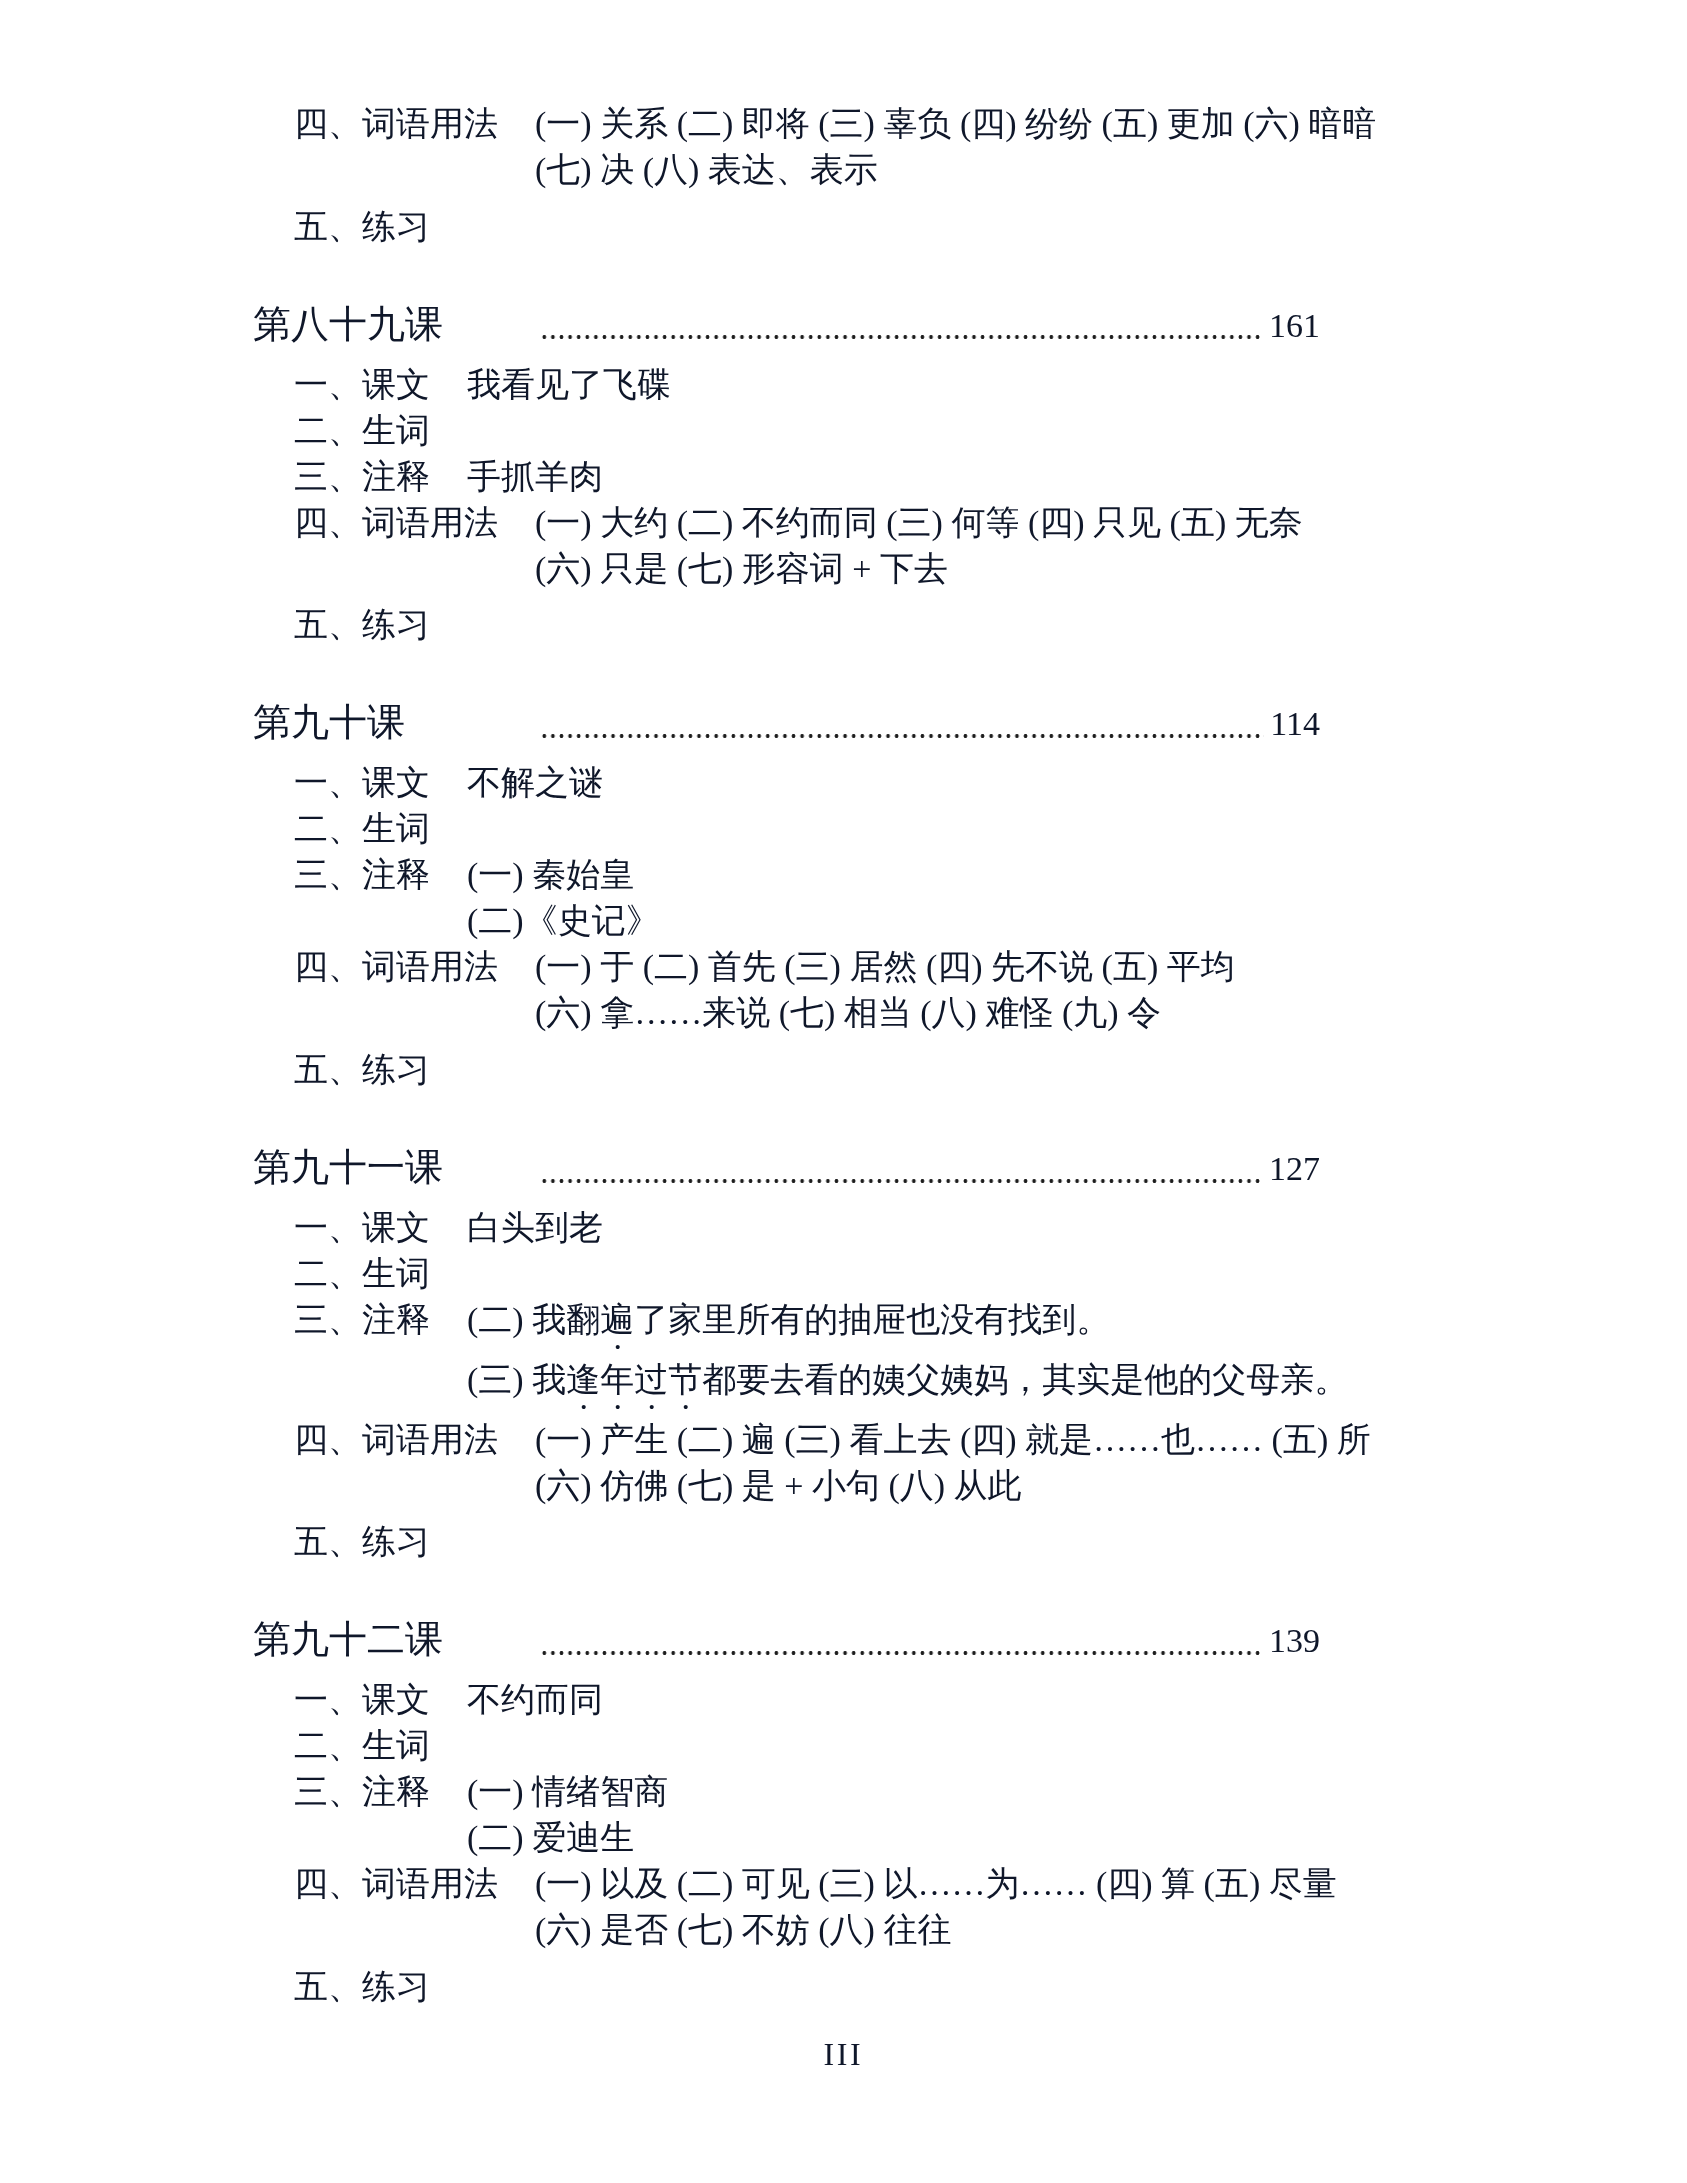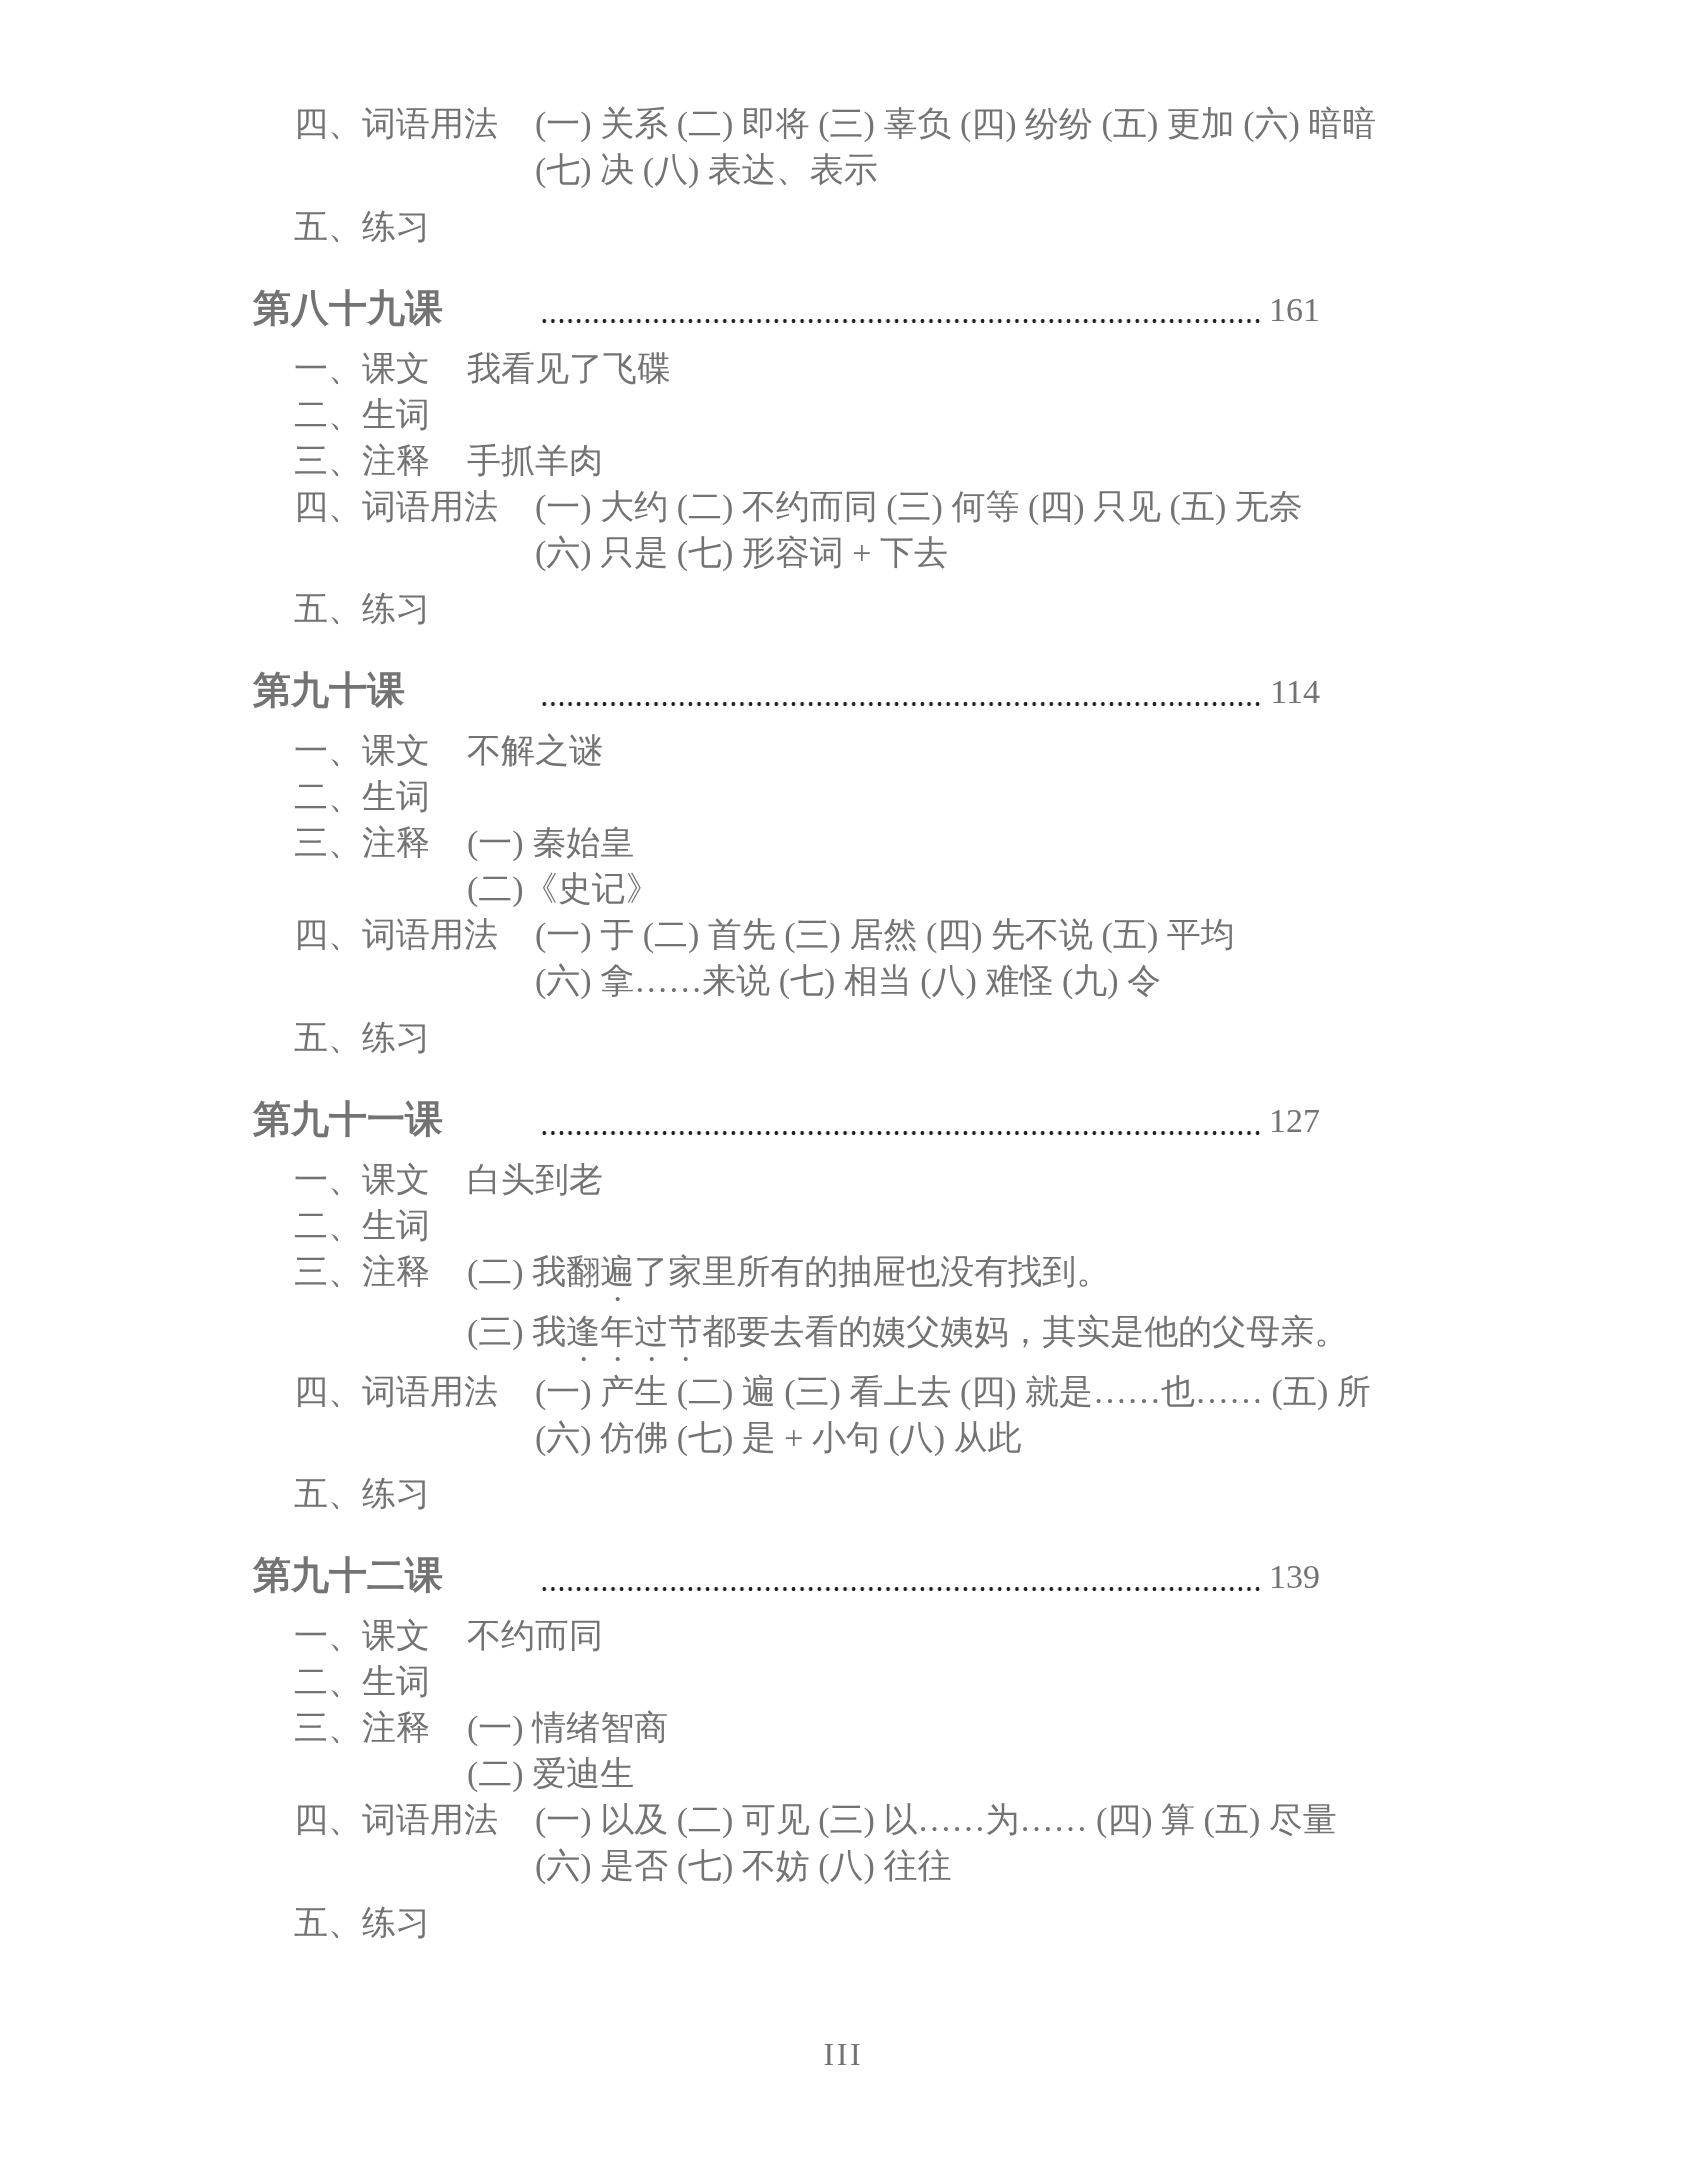--- a/index.html
+++ b/index.html
@@ -2,43 +2,44 @@
 <html style="font-size:10.6px"><head>
 <meta charset="utf-8">
 <style>
   * { margin: 0; padding: 0; box-sizing: border-box; }
   html, body { background: #ffffff; }
   .page {
     position: relative;
     width: 1687px;
     height: 2183px;
     background: #ffffff;
-    color: #737373;
+    color: #0f172a;
     font-family: "Liberation Serif", "DejaVu Serif", serif;
     font-size: 34px;
     overflow: hidden;
   }
   .content {
     position: absolute;
     left: 253px;
     top: 101px;
     width: 1067px;
   }
   .lesson-header {
     display: flex;
     align-items: baseline;
     line-height: 56px;
     margin-top: 30px;
     margin-bottom: 8px;
   }
   .lesson-title {
     flex: 0 0 287px;
-    font-weight: bold;
+    font-weight: normal;
     font-size: 38px;
     white-space: nowrap;
+    margin-top: 16px;
   }
   .leader {
     flex: 1 1 auto;
     align-self: flex-end;
     height: 6px;
     margin: 0 6.6px 13.2px 0;
     background-image: radial-gradient(circle, #1d1d1d 1.7px, transparent 2.1px);
     background-size: 8.6px 6px;
     background-repeat: repeat-x;
     background-position: 0 50%;

